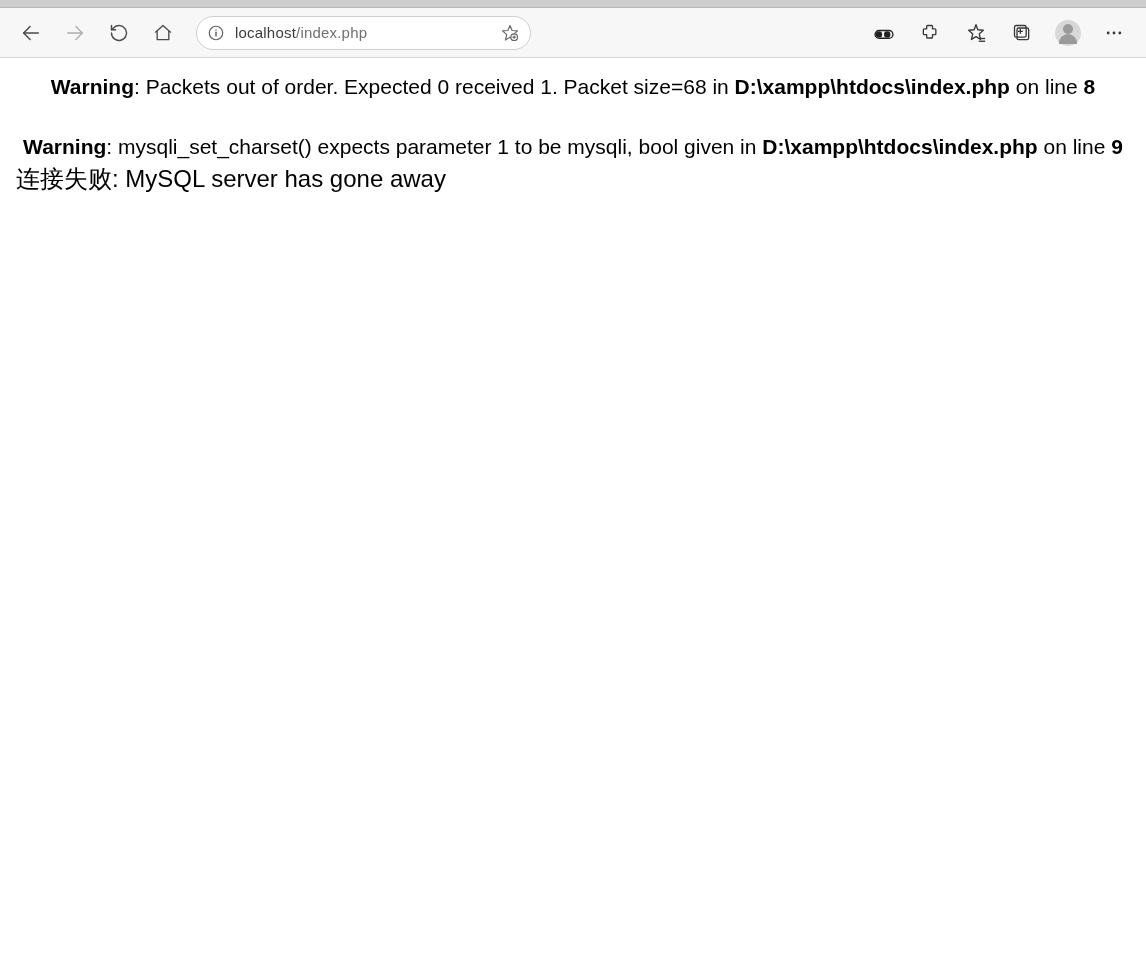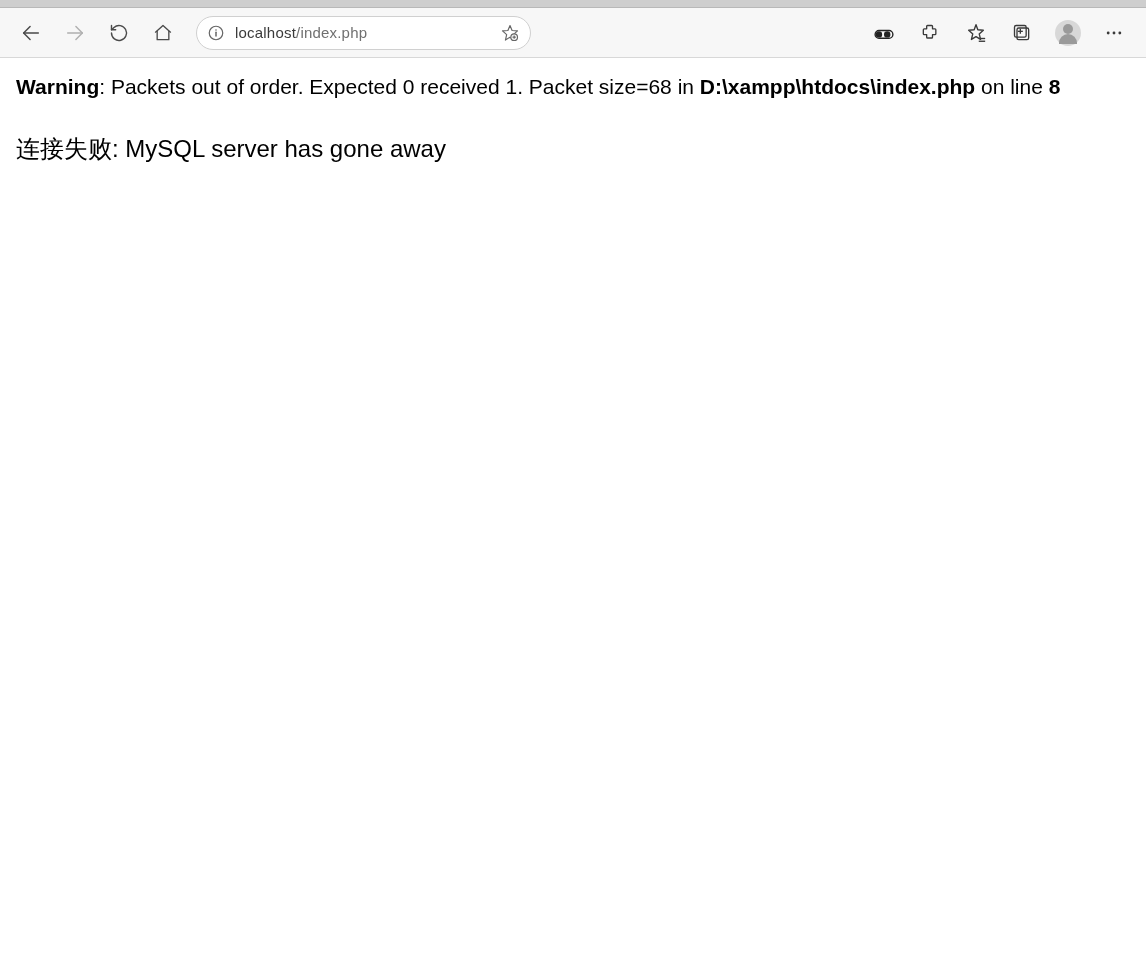--- a/index.html
+++ b/index.html
@@ -117,20 +117,21 @@
       bottom: 2px;
     }
     .content {
       padding: 14px 16px;
       font-size: 21px;
       line-height: 1.42;
       color: #000000;
     }
     .warning-block {
       margin-bottom: 30px;
+      text-align: center;
     }
     .warning-block.last {
       margin-bottom: 0;
     }
     .bold {
       font-weight: 700;
     }
     .trailing-msg {
       font-size: 24px;
     }
@@ -236,16 +237,19 @@
 </div>
 
 <div class="content">
 
   <div class="warning-block">
     <span class="bold">Warning</span><span>: Packets out of order. Expected 0 received 1. Packet size=68 in </span><span class="bold">D:\xampp\htdocs\index.php</span><span> on line </span><span class="bold">8</span>
   </div>
 
 
 
+  <div class="warning-block last">
+    <span class="bold">Warning</span><span>: mysqli_set_charset() expects parameter 1 to be mysqli, bool given in </span><span class="bold">D:\xampp\htdocs\index.php</span><span> on line </span><span class="bold">9</span>
+  </div>
 
   <div class="trailing-msg">连接失败: MySQL server has gone away</div>
 
 </div>
 
 </body></html>

